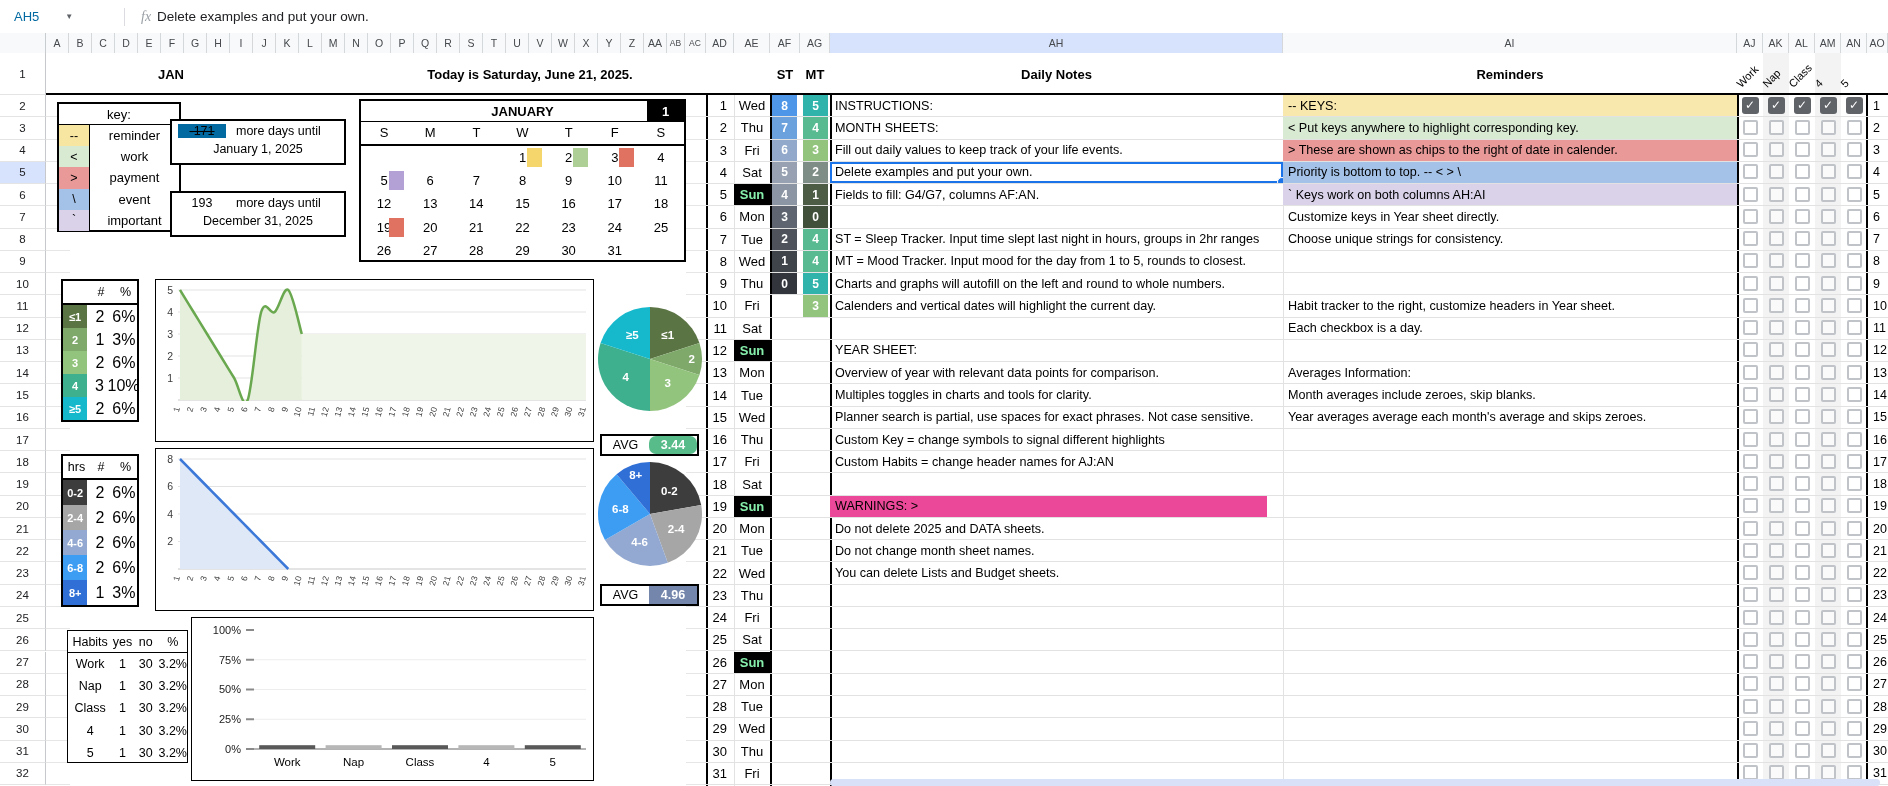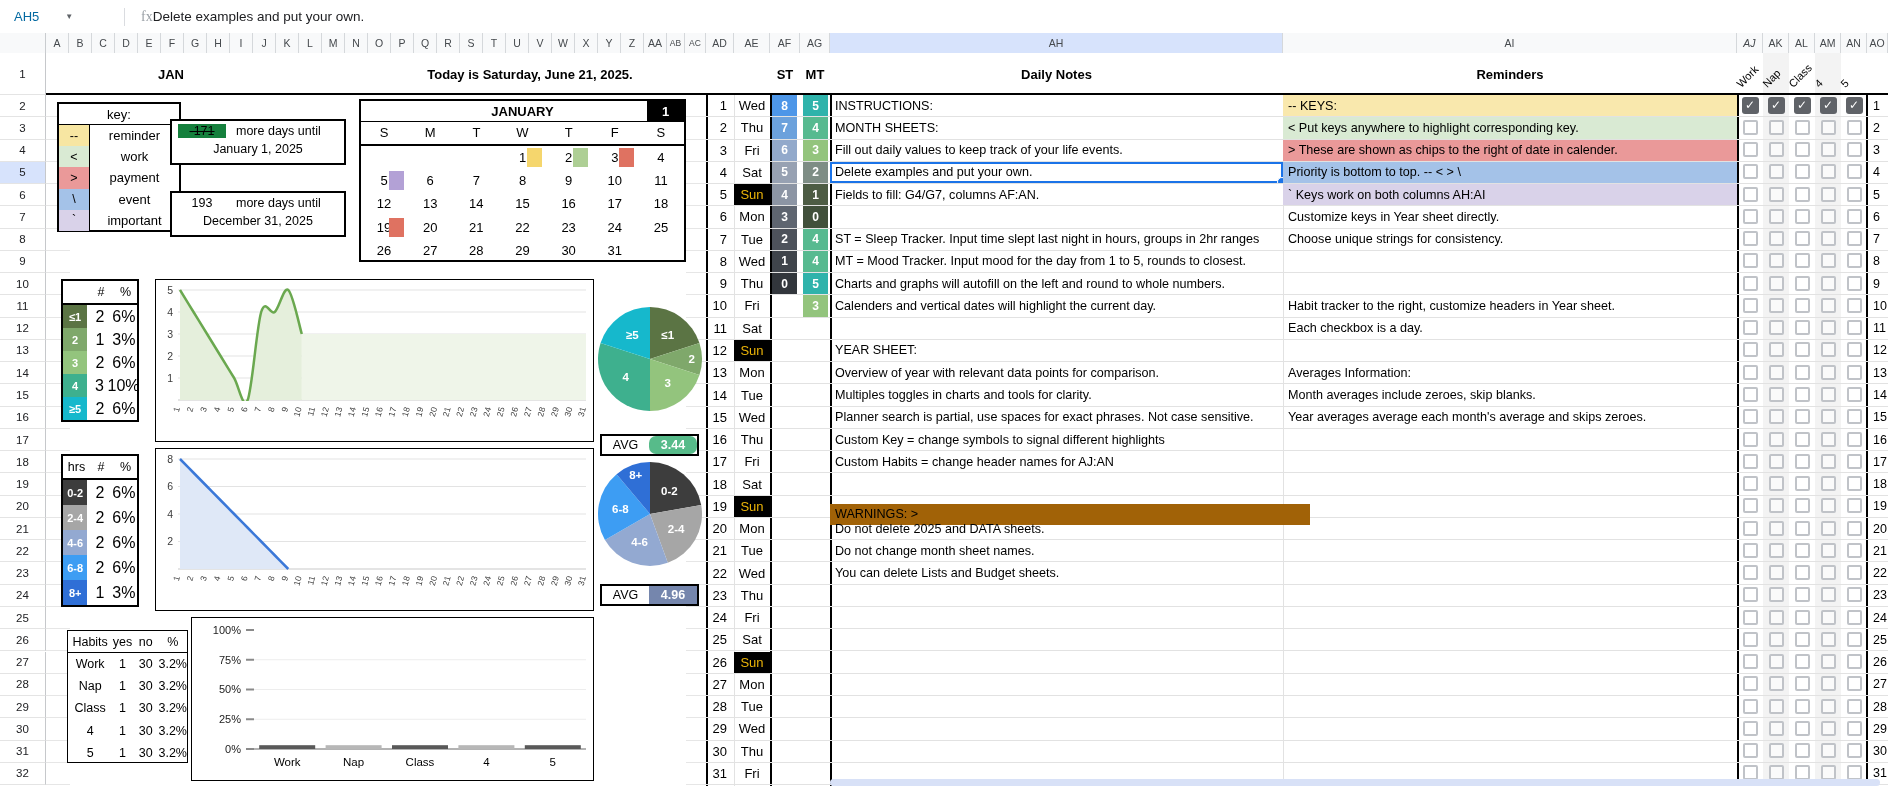--- a/index.html
+++ b/index.html
@@ -6,21 +6,21 @@
   body{width:1888px;height:786px;overflow:hidden;background:#fff;
        font-family:"Liberation Sans","DejaVu Sans",sans-serif;color:#000;}
   .app{position:relative;width:1888px;height:786px;}
   
   .fbar{position:absolute;left:0;top:0;width:100%;height:33px;background:#fff;
         border-bottom:1px solid #e0e0e0;display:flex;align-items:center;}
   .namebox{display:flex;align-items:center;width:100px;padding-left:14px;height:100%;cursor:pointer;}
   .nametext{font-size:13px;color:#0369a1;}
   .caret{font-size:8px;color:#5f6368;margin-left:26px;}
   .fdiv{width:1px;height:18px;background:#dadce0;margin:0 10px;}
-  .fx{font-family:"Liberation Serif","DejaVu Serif",serif;font-size:14px;color:#9aa0a6;margin:0 0 0 6px;}
+  .fx{font-family:"Liberation Serif","DejaVu Serif",serif;font-style:italic;font-size:14px;color:#9aa0a6;margin:0 6px 0 6px;}
   .ftext{font-size:13.5px;color:#202124;white-space:nowrap;}
   
   .colheaders{position:absolute;left:0;top:33px;width:100%;height:20px;background:#f8f9fa;
               border-bottom:1px solid #c9cccf;display:flex;}
   .ch{box-sizing:border-box;height:20px;border-right:1px solid #d5d8db;display:flex;align-items:center;
       justify-content:center;font-size:10.5px;color:#45494d;flex:none;}
   .ch.hl{background:#d7e3fc;}
   .corner{box-sizing:border-box;width:46px;height:20px;border-right:1px solid #c9cccf;background:#f8f9fa;flex:none;}
   
   .sheet{position:absolute;left:0;top:53px;width:1888px;height:733px;background:#fff;overflow:hidden;}
@@ -30,21 +30,21 @@
   .rowhdr.hl{background:#d7e3fc;}
   .stripe{position:absolute;background:#f3f3f3;}
   .blkv{position:absolute;width:2px;background:#000;}
   .grayv{position:absolute;width:1px;background:#e2e2e2;}
   .blkh{position:absolute;height:2px;background:#000;}
   .dayrow{position:absolute;left:706px;width:1182px;box-sizing:border-box;border-bottom:1px solid #e2e2e2;}
   .lstrip{position:absolute;box-sizing:border-box;border-bottom:1px solid #e6e6e6;}
   .c{position:absolute;top:0;height:100%;display:flex;align-items:center;box-sizing:border-box;}
   .dnum{justify-content:flex-end;padding-right:7px;font-size:13px;}
   .dname{justify-content:center;font-size:13px;}
-  .sunchip{background:#000;color:#eab308;}
+  .sunchip{background:#000;color:#86efac;font-weight:bold;}
   .tchip{position:absolute;top:0;height:100%;display:flex;align-items:center;justify-content:center;
          color:#fff;font-size:12px;font-weight:bold;}
   .notecell{font-size:12.6px;padding-left:5px;white-space:nowrap;overflow:hidden;}
   .selcell{box-shadow:inset 0 0 0 2px #1a73e8;}
   .handle{position:absolute;right:-4px;bottom:-4px;width:8px;height:8px;background:#1a73e8;
           border:1.5px solid #fff;border-radius:50%;z-index:5;}
   .aonum{font-size:12.5px;padding-left:6px;}
   .cb{position:absolute;box-sizing:border-box;}
   .cb.off{width:15px;height:15px;border:2px solid #c0c3c8;border-radius:2px;background:rgba(255,255,255,.6);}
   .cb.on{width:17px;height:17px;background:#606368;border-radius:3px;color:#fff;font-size:12px;font-weight:bold;
@@ -54,21 +54,21 @@
   
   .panel{position:absolute;background:#fff;box-sizing:border-box;}
   .bord{border:2px solid #000;}
   .keytitle{display:flex;align-items:center;justify-content:center;font-size:13px;border-bottom:1.5px solid #000;}
   .keyrow{display:flex;}
   .keysym{width:31px;box-sizing:border-box;border-right:1.5px solid #000;display:flex;align-items:center;
           justify-content:center;font-size:12.5px;font-weight:500;}
   .keylab{flex:1;display:flex;align-items:center;justify-content:center;font-size:13px;}
   .cdrow{display:flex;align-items:center;margin-top:3px;}
   .cddays{width:48px;text-align:center;font-size:12.5px;margin-left:6px;}
-  .struck{background:#15803d;text-decoration:line-through;}
+  .struck{background:#0369a1;text-decoration:line-through;}
   .cdtext{font-size:12.5px;margin-left:10px;}
   .cddate{text-align:center;font-size:12.5px;margin-top:4px;}
   .caltitle{position:relative;display:flex;align-items:center;justify-content:center;font-size:13px;
             font-weight:600;border-bottom:1px solid #000;}
   .calmonthnum{position:absolute;right:0;top:0;bottom:0;width:37px;background:#000;color:#fff;display:flex;
                align-items:center;justify-content:center;font-weight:600;}
   .calhdr{display:flex;border-bottom:2px solid #000;}
   .calhdr div{flex:1;text-align:center;font-size:13px;line-height:22px;}
   .calweek{display:flex;}
   .calcell{flex:1;position:relative;display:flex;align-items:center;justify-content:center;font-size:13px;}
@@ -126,21 +126,21 @@
       <div class="ch" style="width: 23px;">Z</div>
       <div class="ch" style="width: 23px;">AA</div>
       <div class="ch" style="width: 18px; font-size: 8.5px;">AB</div>
       <div class="ch" style="width: 21px; font-size: 8.5px;">AC</div>
       <div class="ch" style="width: 28px;">AD</div>
       <div class="ch" style="width: 36px;">AE</div>
       <div class="ch" style="width: 30px;">AF</div>
       <div class="ch" style="width: 30px;">AG</div>
       <div class="ch hl" style="width: 453px;">AH</div>
       <div class="ch" style="width: 454px;">AI</div>
-      <div class="ch" style="width: 26px; font-style: italic;">AJ</div>
+      <div class="ch" style="width: 26px;">AJ</div>
       <div class="ch" style="width: 26px;">AK</div>
       <div class="ch" style="width: 26px;">AL</div>
       <div class="ch" style="width: 26px;">AM</div>
       <div class="ch" style="width: 26px;">AN</div>
       <div class="ch" style="width: 21px;">AO</div>
     </div>
   <div class="sheet" id="sheet">
       <div class="rowhdr" style="left: 0px; top: 0px; width: 46px; height: 42px;">1</div>
       <div class="rowhdr" style="left: 0px; top: 42px; width: 46px; height: 22.26px;">2</div>
       <div class="rowhdr" style="left: 0px; top: 64.26px; width: 46px; height: 22.26px;">3</div>
@@ -462,21 +462,21 @@
         <div class="cb off" style="left: 1088.5px; top: 2.63px;"></div>
         <div class="cb off" style="left: 1114.5px; top: 2.63px;"></div>
         <div class="cb off" style="left: 1140.5px; top: 2.63px;"></div>
         <div class="c aonum" style="left: 1161px; top: 0px; width: 21px;">18</div>
       </div>
       <div class="lstrip" style="left: 46px; top: 442.68px; width: 24px; height: 22.26px;"></div>
       <div class="lstrip" style="left: 686px; top: 442.68px; width: 20px; height: 22.26px;"></div>
       <div class="dayrow" style="left: 706px; top: 442.68px; width: 1182px; height: 22.26px;">
         <div class="c dnum" style="left: 0px; top: 0px; width: 28px;">19</div>
         <div class="c dname sunchip" style="left: 28px; top: 0px; width: 36px;">Sun</div>
-        <div class="c notecell" style="left: 124px; top: 8px; width: 480px; background: #a16207;">WARNINGS: &gt;</div>
+        <div class="c notecell" style="left: 124px; top: 0px; width: 437px; background: #ec4899;">WARNINGS: &gt;</div>
         <div class="c notecell" style="left: 577px; top: 0px; width: 454px;"></div>
         <div class="cb off" style="left: 1036.5px; top: 2.63px;"></div>
         <div class="cb off" style="left: 1062.5px; top: 2.63px;"></div>
         <div class="cb off" style="left: 1088.5px; top: 2.63px;"></div>
         <div class="cb off" style="left: 1114.5px; top: 2.63px;"></div>
         <div class="cb off" style="left: 1140.5px; top: 2.63px;"></div>
         <div class="c aonum" style="left: 1161px; top: 0px; width: 21px;">19</div>
       </div>
       <div class="lstrip" style="left: 46px; top: 464.94px; width: 24px; height: 22.26px;"></div>
       <div class="lstrip" style="left: 686px; top: 464.94px; width: 20px; height: 22.26px;"></div>

